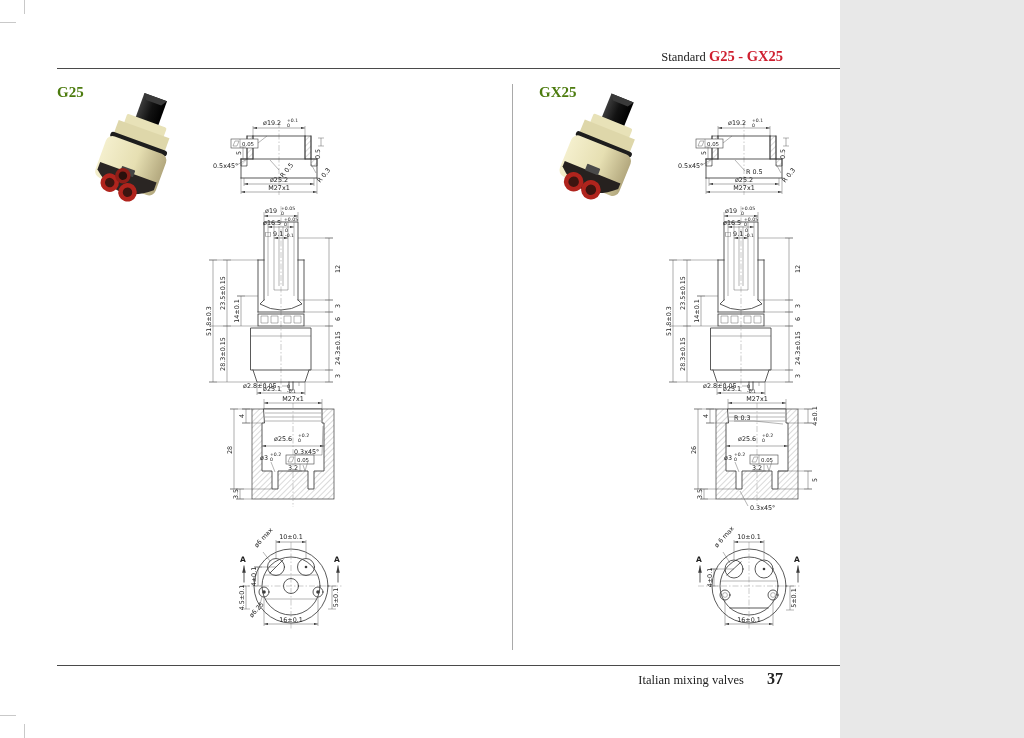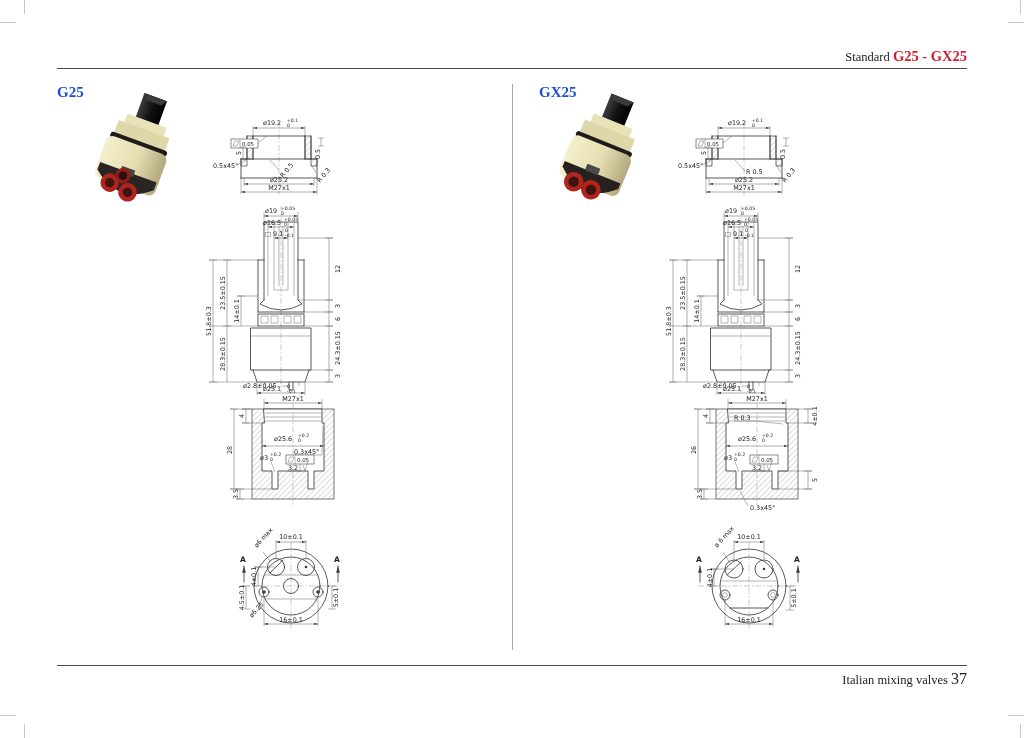--- a/index.html
+++ b/index.html
@@ -1,24 +1,24 @@
 <!DOCTYPE html>
 <html><head>
 <meta charset="utf-8">
 <style>
   html,body{margin:0;padding:0;background:#e8e8e8;}
-  .page{position:relative;width:1024px;height:738px;background:#ffffff;overflow:hidden;
+  .page{position:relative;width:840px;height:738px;background:#ffffff;overflow:hidden;
         font-family:"Liberation Serif","DejaVu Serif",serif;}
   .crop{position:absolute;background:#c9c9c9;}
   .rule{position:absolute;left:57px;width:910px;height:1px;background:#4a4a4a;}
   .hdr-text{position:absolute;top:48px;right:57px;font-size:12.5px;color:#222;}
   .hdr-text .models{color:#cf2030;font-weight:bold;font-size:14.5px;}
   .ftr-text{position:absolute;top:670px;right:57px;font-size:12.5px;color:#222;}
-  .ftr-text .pgnum{font-weight:normal;font-size:16px;margin-left:0;}
-  .sec-title{position:absolute;color:#1d4ed8;font-weight:bold;font-size:15px;}
+  .ftr-text .pgnum{font-weight:bold;font-size:16px;margin-left:20px;}
+  .sec-title{position:absolute;color:#4d7c0f;font-weight:bold;font-size:15px;}
   .divider{position:absolute;left:512px;top:84px;width:1px;height:566px;background:#a9a9a9;}
   .drw{position:absolute;}
   
   .ln{stroke:#3c3c3c;stroke-width:0.85;fill:none;stroke-linecap:square;}
   .tn{stroke:#5a5a5a;stroke-width:0.45;fill:none;}
   .dl{stroke:#5a5a5a;stroke-width:0.5;fill:none;}
   .cl{stroke:#8a8a8a;stroke-width:0.45;fill:none;stroke-dasharray:6 2 1.5 2;}
   .ht{fill:url(#hatch);stroke:#3c3c3c;stroke-width:0.7;}
   .wh{fill:#ffffff;}
   .box{fill:#ffffff;stroke:#444;stroke-width:0.6;}

